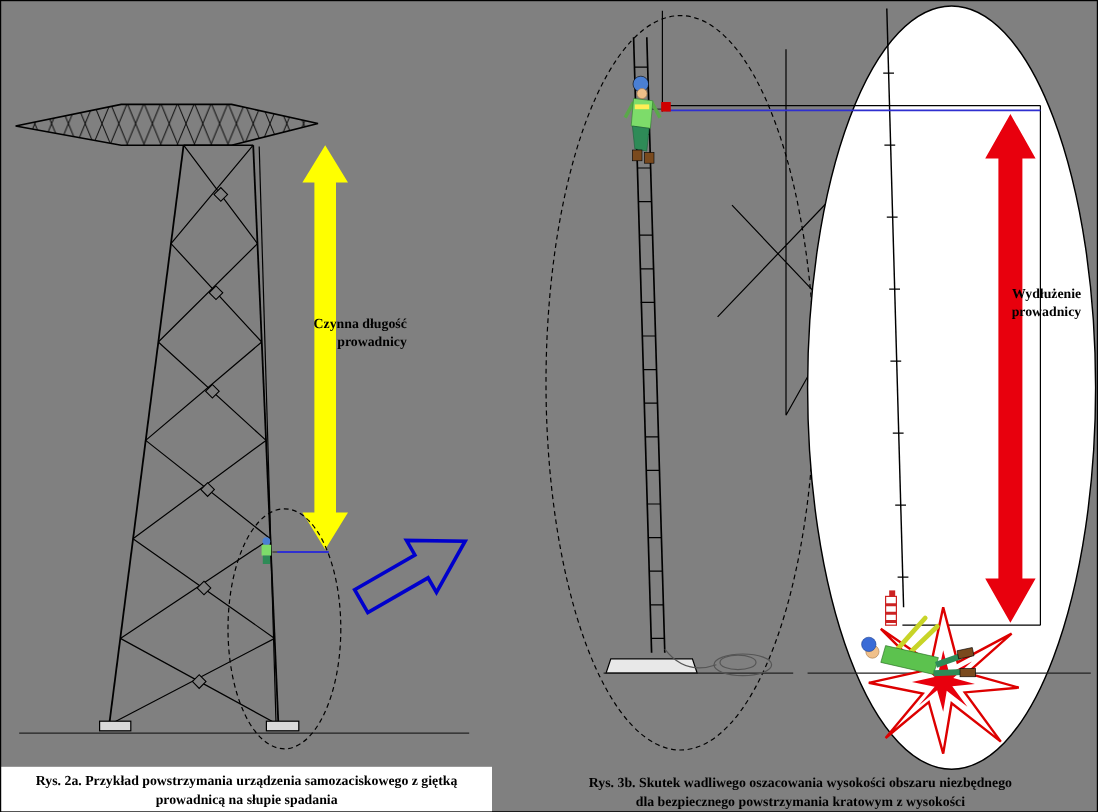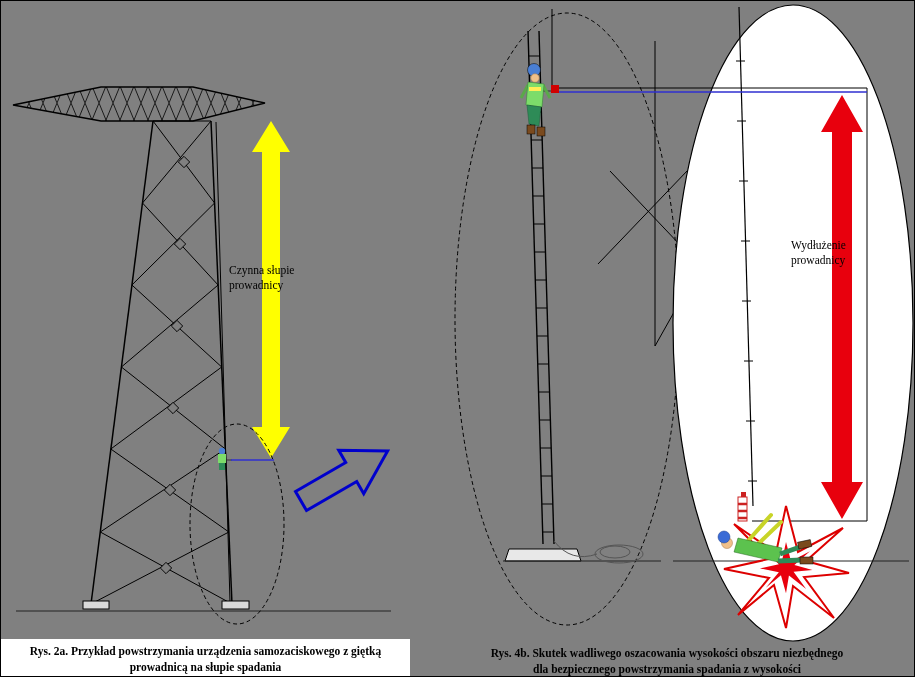--- a/index.html
+++ b/index.html
@@ -2,21 +2,21 @@
 <html><head>
 <meta charset="utf-8">
 <style>
   html,body{margin:0;padding:0;background:#666;}
   .canvas{
     position:relative;width:915px;height:677px;background:#808080;
     border:1.5px solid #000;box-sizing:border-box;overflow:hidden;
     font-family:"Liberation Serif", serif;
   }
   svg{position:absolute;left:0;top:0;}
-  .label{position:absolute;font-weight:normal;color:#000;text-align:left;
+  .label{position:absolute;font-weight:bold;color:#000;text-align:right;
          line-height:1.3;font-size:11.5px;}
   .caption{position:absolute;font-weight:bold;color:#000;text-align:center;
            line-height:1.4;font-size:11.5px;}
   .caption-left{background:#ffffff;padding-top:4px;}
 </style>
 </head>
 <body>
 
 <div class="canvas">
 
@@ -150,32 +150,32 @@
     <rect x="737" y="496" width="9" height="24" fill="#ffffff" stroke="#cc2222" stroke-width="1"></rect>
     <path d="M737,503 h9 M737,510 h9 M737,517 h9" stroke="#cc2222" stroke-width="2.5" fill="none"></path>
   </g>
 
   <line x1="554" y1="87" x2="866" y2="87" stroke="#000" stroke-width="1"></line>
   <line x1="554" y1="91" x2="866" y2="91" stroke-width="1.6" stroke="#2f2fd0"></line>
   <rect x="550" y="84" width="8" height="8" stroke="none" fill="#d00000"></rect>
 </svg>
 
 <div class="label" style="left:228px;top:262px;width:110px;">
-  <div>Czynna słupie</div>
+  <div>Czynna długość</div>
   <div>prowadnicy</div>
 </div>
 
 <div class="label" style="left:790px;top:237px;width:110px;">
   <div>Wydłużenie</div>
   <div>prowadnicy</div>
 </div>
 
 <div class="caption caption-left" style="left:0;top:638px;width:409px;height:39px;">
   <div>Rys. 2a. Przykład powstrzymania urządzenia samozaciskowego z giętką</div>
   <div>prowadnicą na słupie spadania</div>
 </div>
 
 <div class="caption" style="left:432px;top:644px;width:468px;">
-  <div>Rys. 4b. Skutek wadliwego oszacowania wysokości obszaru niezbędnego</div>
-  <div>dla bezpiecznego powstrzymania spadania z wysokości</div>
+  <div>Rys. 3b. Skutek wadliwego oszacowania wysokości obszaru niezbędnego</div>
+  <div>dla bezpiecznego powstrzymania kratowym z wysokości</div>
 </div>
 
 </div>
 
 </body></html>

